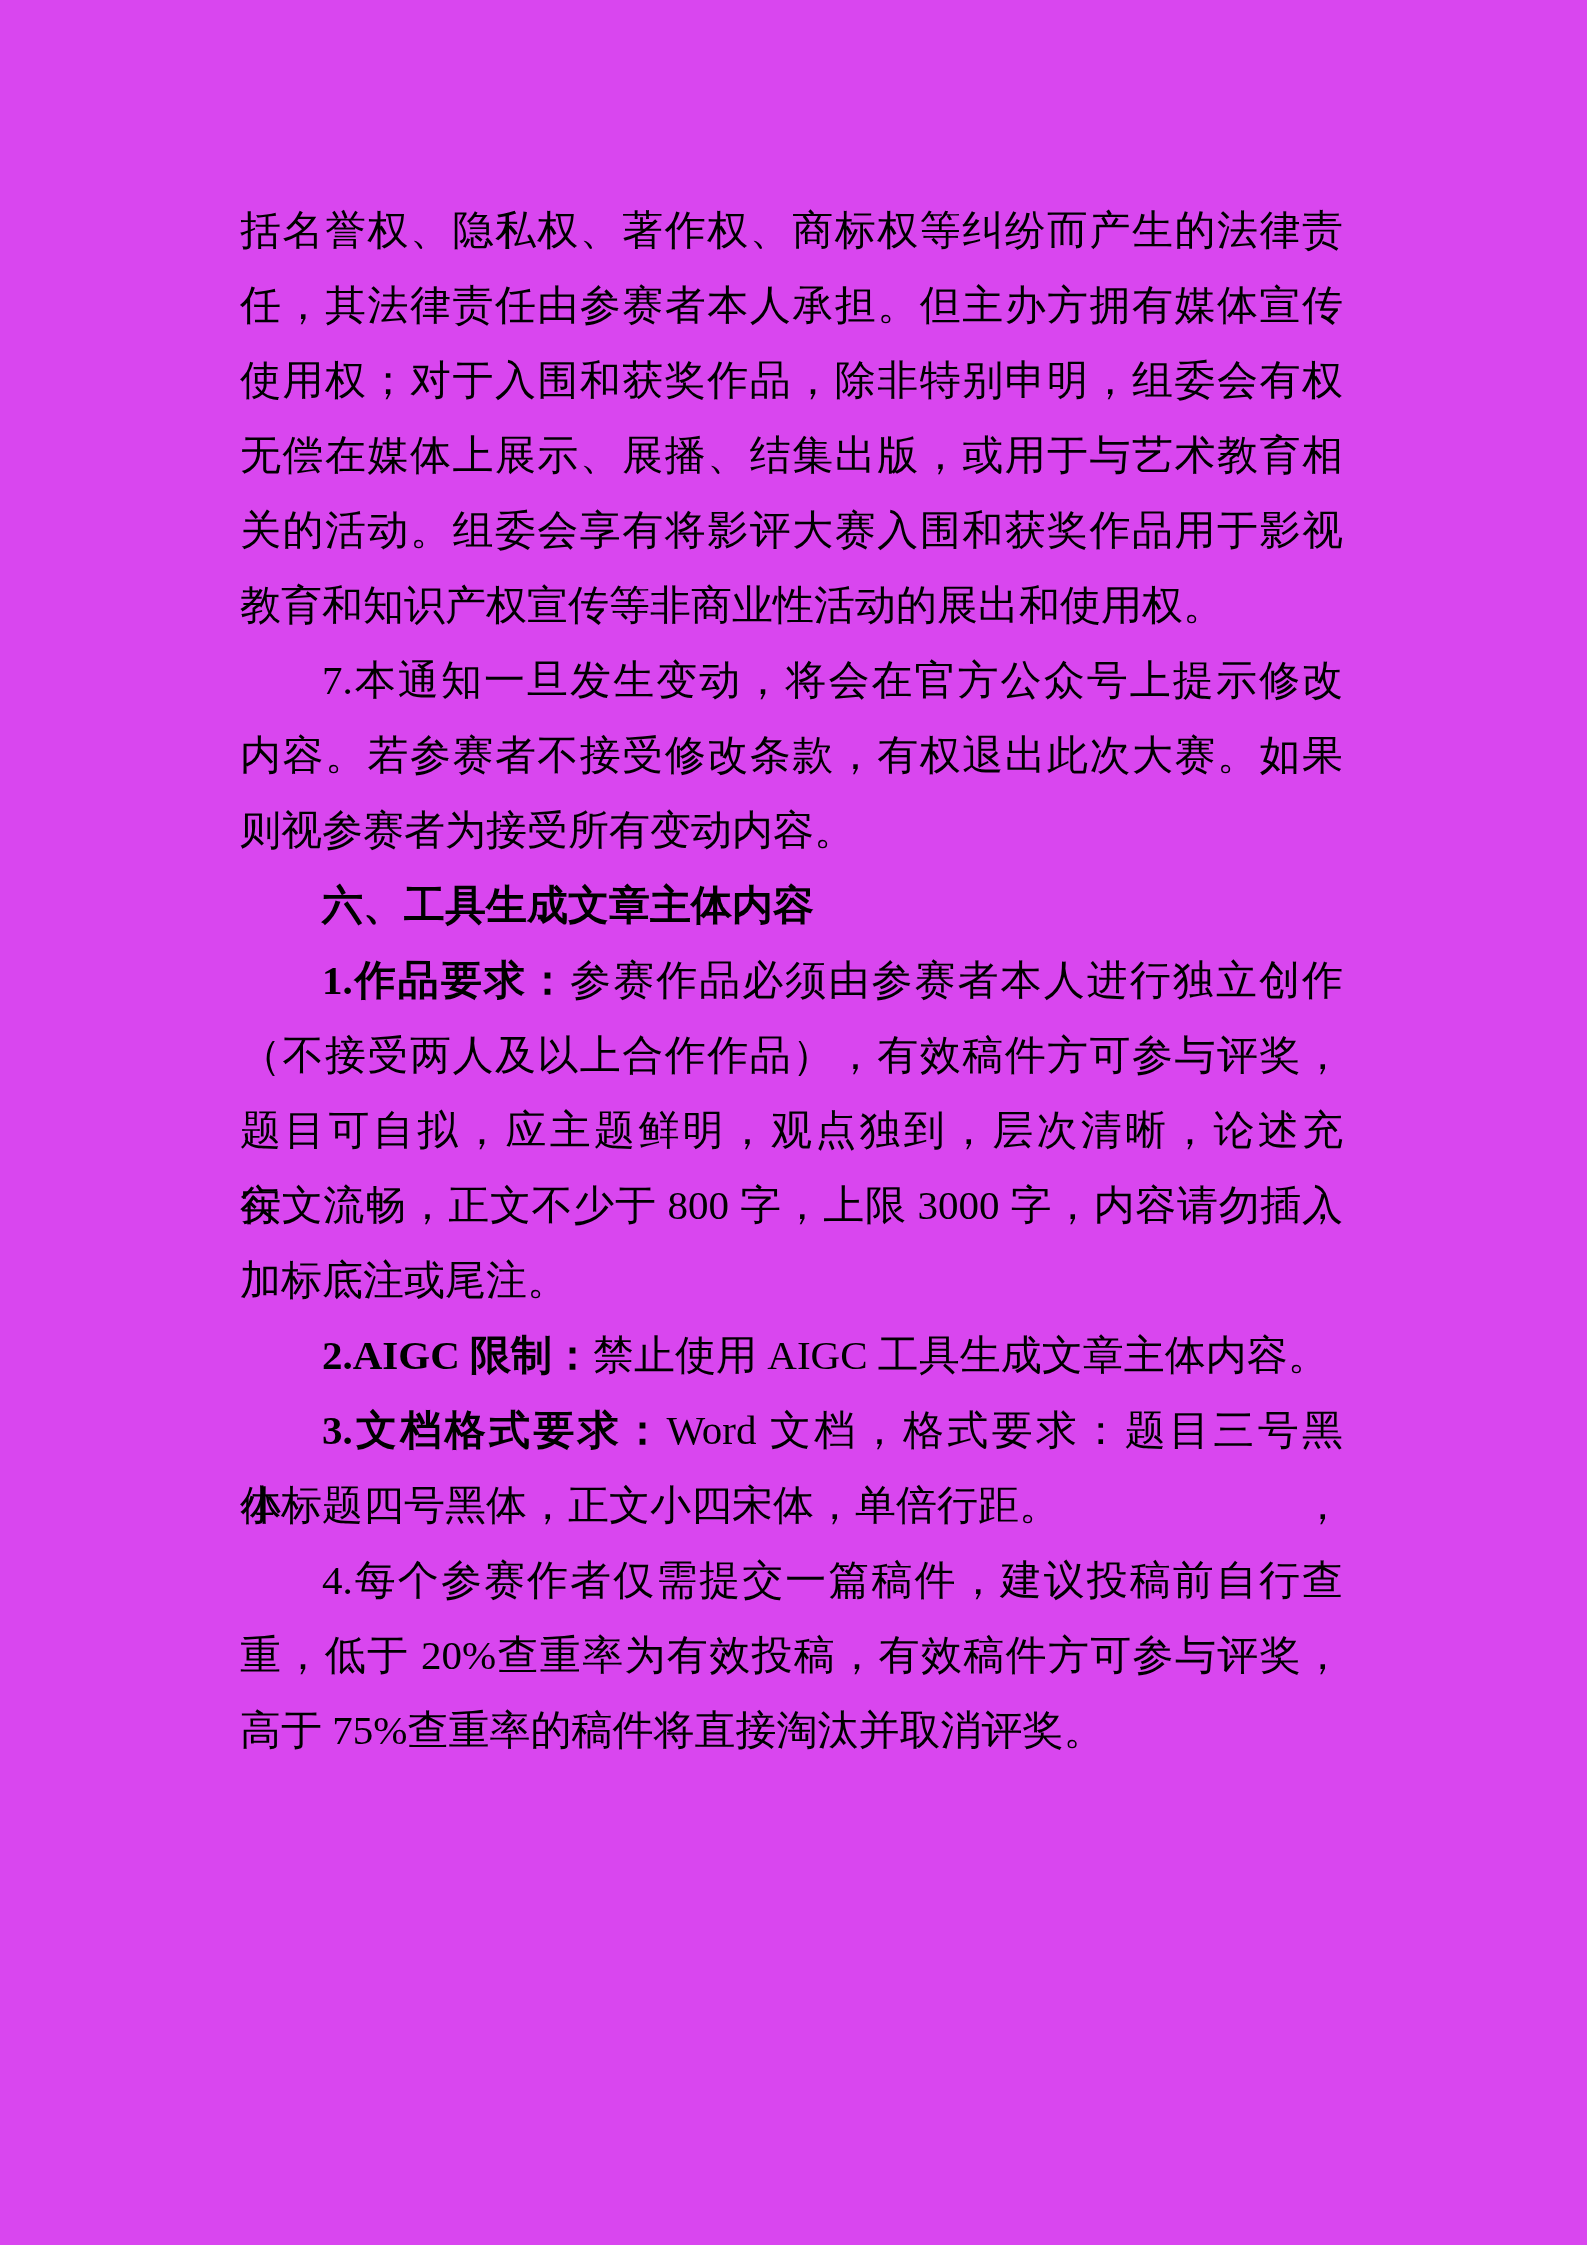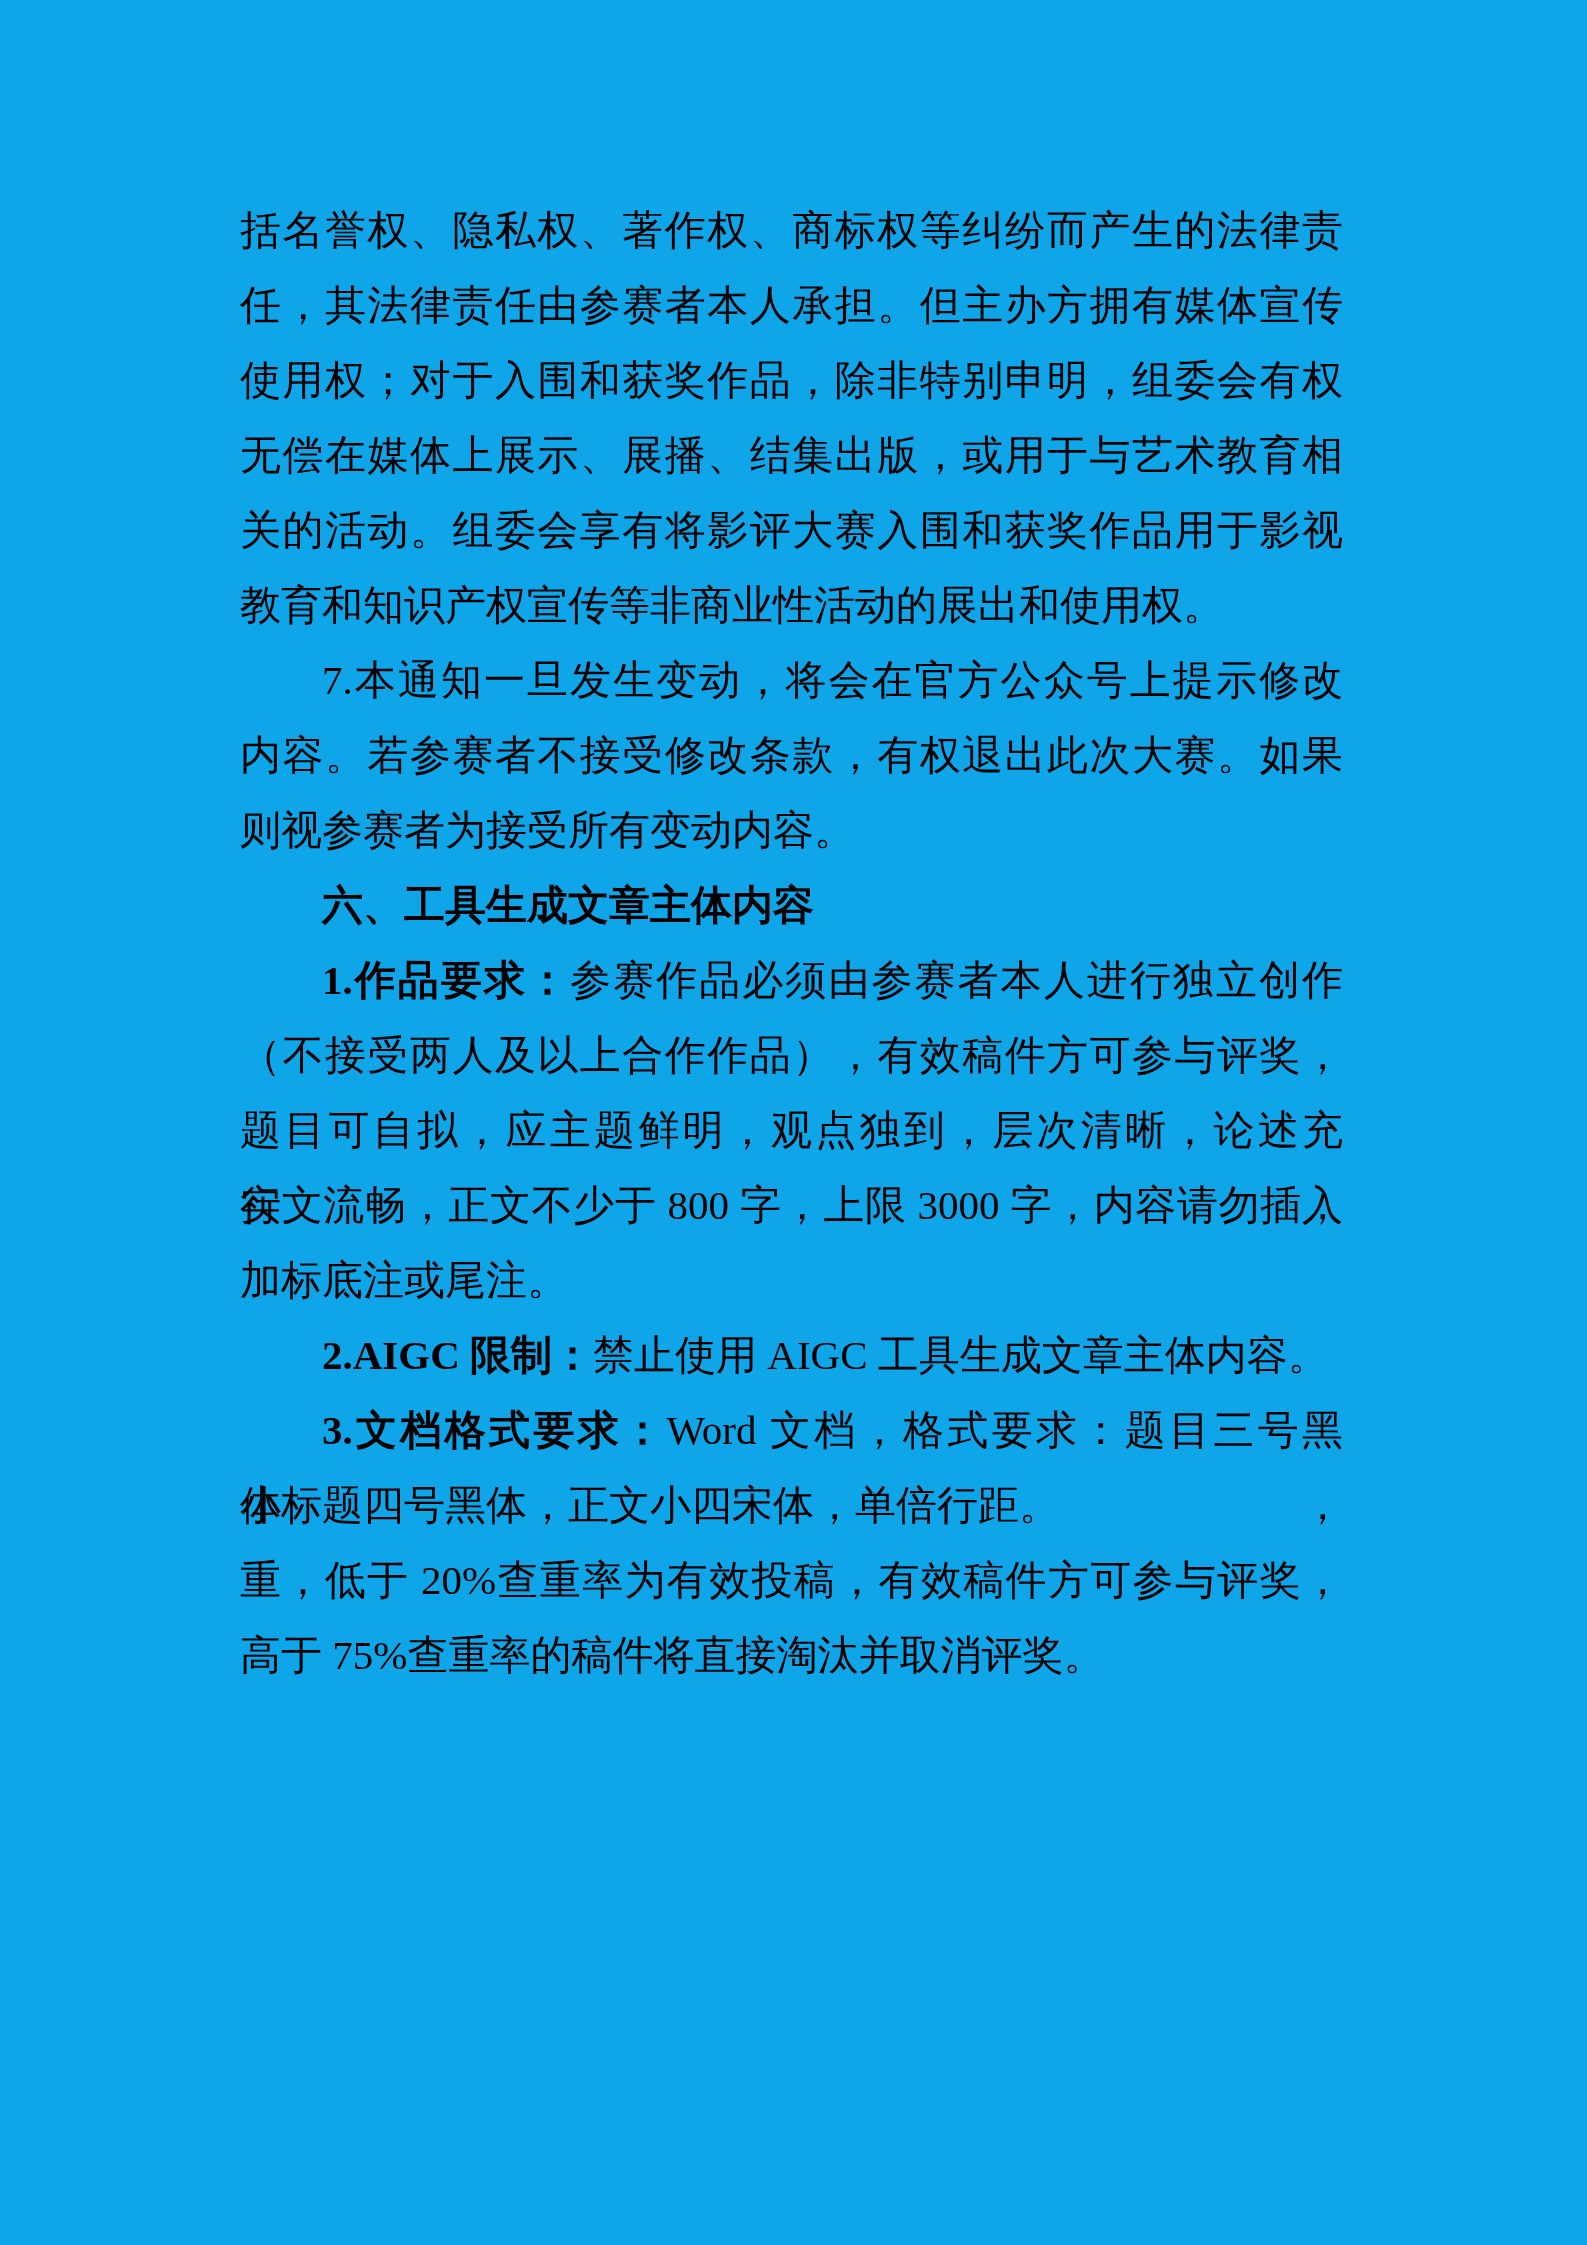--- a/index.html
+++ b/index.html
@@ -4,21 +4,21 @@
 <style>
   html, body {
     margin: 0;
     padding: 0;
     background: #ffffff;
   }
   .page {
     position: relative;
     width: 1587px;
     height: 2245px;
-    background: #0ea5e9;
+    background: #d946ef;
     overflow: hidden;
   }
   .content {
     position: absolute;
     left: 240px;
     top: 193px;
     width: 1103px;
     font-family: "Liberation Serif", serif;
     font-size: 41px;
     line-height: 75px;
@@ -60,16 +60,17 @@
       <div class="line">则视参赛者为接受所有变动内容。</div>
       <div class="line indent heading">六、工具生成文章主体内容</div>
       <div class="line j indent"><b class="lead">1.作品要求：</b>参赛作品必须由参赛者本人进行独立创作</div>
       <div class="line j">（不接受两人及以上合作作品），有效稿件方可参与评奖，</div>
       <div class="line j">题目可自拟，应主题鲜明，观点独到，层次清晰，论述充实，</div>
       <div class="line j">行文流畅，正文不少于 800 字，上限 3000 字，内容请勿插入</div>
       <div class="line">加标底注或尾注。</div>
       <div class="line indent"><b class="lead">2.AIGC 限制：</b>禁止使用 AIGC 工具生成文章主体内容。</div>
       <div class="line j indent"><b class="lead">3.文档格式要求：</b>Word 文档，格式要求：题目三号黑体，</div>
       <div class="line">小标题四号黑体，正文小四宋体，单倍行距。</div>
+      <div class="line j indent">4.每个参赛作者仅需提交一篇稿件，建议投稿前自行查</div>
       <div class="line j">重，低于 20%查重率为有效投稿，有效稿件方可参与评奖，</div>
       <div class="line">高于 75%查重率的稿件将直接淘汰并取消评奖。</div>
     </main>
 </div>
 
 </body></html>

